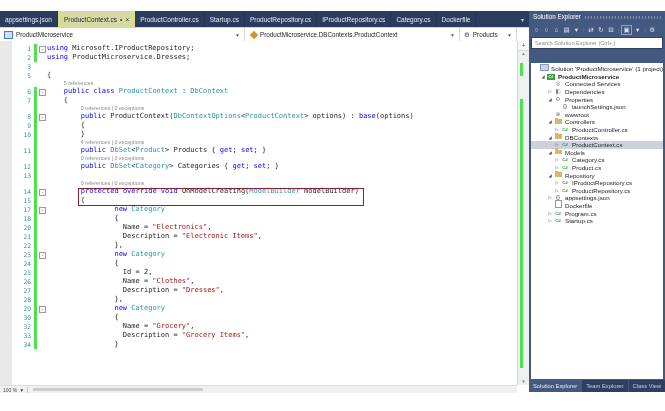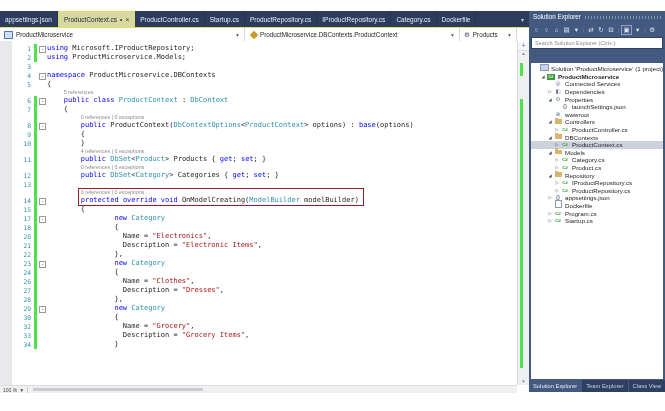--- a/index.html
+++ b/index.html
@@ -138,23 +138,22 @@
       <span class="nav-ico-member">⚙</span>
       <span>Products</span>
       <span class="caret">▼</span>
     </div>
   </div>
 
   <div class="editor">
     <div class="bpmargin"></div>
     <div class="rows" id="rows">
         <div class="crow"><span class="cell-bp"></span><span class="cell-num">1</span><span class="cell-bar chg"></span><span class="cell-out"><span class="foldbox">-</span></span><span class="code"><span class="tok-k">using</span><span class="tok-p"> Microsoft.IProductRepository;</span></span></div>
-        <div class="crow"><span class="cell-bp"></span><span class="cell-num">2</span><span class="cell-bar chg"></span><span class="cell-out"></span><span class="code"><span class="tok-k">using</span><span class="tok-p"> ProductMicroservice.Models;</span></span></div>
+        <div class="crow"><span class="cell-bp"></span><span class="cell-num">2</span><span class="cell-bar chg"></span><span class="cell-out"></span><span class="code"><span class="tok-k">using</span><span class="tok-p"> ProductMicroservice.Dresses;</span></span></div>
         <div class="crow"><span class="cell-bp"></span><span class="cell-num">3</span><span class="cell-bar"></span><span class="cell-out"></span><span class="code"></span></div>
-        <div class="crow"><span class="cell-bp"></span><span class="cell-num">4</span><span class="cell-bar"></span><span class="cell-out"><span class="foldbox">-</span></span><span class="code"><span class="tok-k">namespace</span><span class="tok-p"> ProductMicroservice.DBContexts</span></span></div>
         <div class="crow"><span class="cell-bp"></span><span class="cell-num">5</span><span class="cell-bar"></span><span class="cell-out"></span><span class="code"><span class="tok-p">{</span></span></div>
         <div class="crow cl"><span class="cell-bp"></span><span class="cell-num"></span><span class="cell-bar"></span><span class="cell-out"></span><span class="clens" style="padding-left: 16.8594px;">5 references</span></div>
         <div class="crow"><span class="cell-bp"></span><span class="cell-num">6</span><span class="cell-bar chg"></span><span class="cell-out"><span class="foldbox">-</span></span><span class="code"><span class="tok-p">    </span><span class="tok-k">public</span><span class="tok-p"> </span><span class="tok-k">class</span><span class="tok-p"> </span><span class="tok-t">ProductContext</span><span class="tok-p"> : </span><span class="tok-t">DbContext</span></span></div>
         <div class="crow"><span class="cell-bp"></span><span class="cell-num">7</span><span class="cell-bar chg"></span><span class="cell-out"></span><span class="code"><span class="tok-p">    {</span></span></div>
         <div class="crow cl"><span class="cell-bp"></span><span class="cell-num"></span><span class="cell-bar chg"></span><span class="cell-out"></span><span class="clens" style="padding-left: 33.7188px;">0 references | 0 exceptions</span></div>
         <div class="crow"><span class="cell-bp"></span><span class="cell-num">8</span><span class="cell-bar chg"></span><span class="cell-out"><span class="foldbox">-</span></span><span class="code"><span class="tok-p">        </span><span class="tok-k">public</span><span class="tok-p"> ProductContext(</span><span class="tok-t">DbContextOptions</span><span class="tok-p">&lt;</span><span class="tok-t">ProductContext</span><span class="tok-p">&gt; options) : </span><span class="tok-k">base</span><span class="tok-p">(options)</span></span></div>
         <div class="crow"><span class="cell-bp"></span><span class="cell-num">9</span><span class="cell-bar chg"></span><span class="cell-out"></span><span class="code"><span class="tok-p">        {</span></span></div>
         <div class="crow"><span class="cell-bp"></span><span class="cell-num">10</span><span class="cell-bar chg"></span><span class="cell-out"></span><span class="code"><span class="tok-p">        }</span></span></div>
         <div class="crow cl"><span class="cell-bp"></span><span class="cell-num"></span><span class="cell-bar chg"></span><span class="cell-out"></span><span class="clens" style="padding-left: 33.7188px;">4 references | 0 exceptions</span></div>
         <div class="crow"><span class="cell-bp"></span><span class="cell-num">11</span><span class="cell-bar chg"></span><span class="cell-out"></span><span class="code"><span class="tok-p">        </span><span class="tok-k">public</span><span class="tok-p"> </span><span class="tok-t">DbSet</span><span class="tok-p">&lt;</span><span class="tok-t">Product</span><span class="tok-p">&gt; Products { </span><span class="tok-k">get</span><span class="tok-p">; </span><span class="tok-k">set</span><span class="tok-p">; }</span></span></div>
@@ -164,20 +163,21 @@
         <div class="crow cl"><span class="cell-bp"></span><span class="cell-num"></span><span class="cell-bar chg"></span><span class="cell-out"></span><span class="clens" style="padding-left: 33.7188px;">0 references | 0 exceptions</span></div>
         <div class="crow"><span class="cell-bp"></span><span class="cell-num">14</span><span class="cell-bar chg"></span><span class="cell-out"><span class="foldbox">-</span></span><span class="code"><span class="tok-p">        </span><span class="tok-k">protected</span><span class="tok-p"> </span><span class="tok-k">override</span><span class="tok-p"> </span><span class="tok-k">void</span><span class="tok-p"> OnModelCreating(</span><span class="tok-t">ModelBuilder</span><span class="tok-p"> modelBuilder)</span></span></div>
         <div class="crow"><span class="cell-bp"></span><span class="cell-num">15</span><span class="cell-bar chg"></span><span class="cell-out"></span><span class="code"><span class="tok-p">        {</span></span></div>
         <div class="crow"><span class="cell-bp"></span><span class="cell-num">17</span><span class="cell-bar chg"></span><span class="cell-out"><span class="foldbox">-</span></span><span class="code"><span class="tok-p">                </span><span class="tok-k">new</span><span class="tok-p"> </span><span class="tok-t">Category</span></span></div>
         <div class="crow"><span class="cell-bp"></span><span class="cell-num">18</span><span class="cell-bar chg"></span><span class="cell-out"></span><span class="code"><span class="tok-p">                {</span></span></div>
         <div class="crow"><span class="cell-bp"></span><span class="cell-num">20</span><span class="cell-bar chg"></span><span class="cell-out"></span><span class="code"><span class="tok-p">                  Name = </span><span class="tok-s">"Electronics"</span><span class="tok-p">,</span></span></div>
         <div class="crow"><span class="cell-bp"></span><span class="cell-num">21</span><span class="cell-bar chg"></span><span class="cell-out"></span><span class="code"><span class="tok-p">                  Description = </span><span class="tok-s">"Electronic Items"</span><span class="tok-p">,</span></span></div>
         <div class="crow"><span class="cell-bp"></span><span class="cell-num">22</span><span class="cell-bar chg"></span><span class="cell-out"></span><span class="code"><span class="tok-p">                },</span></span></div>
         <div class="crow"><span class="cell-bp"></span><span class="cell-num">23</span><span class="cell-bar chg"></span><span class="cell-out"><span class="foldbox">-</span></span><span class="code"><span class="tok-p">                </span><span class="tok-k">new</span><span class="tok-p"> </span><span class="tok-t">Category</span></span></div>
         <div class="crow"><span class="cell-bp"></span><span class="cell-num">24</span><span class="cell-bar chg"></span><span class="cell-out"></span><span class="code"><span class="tok-p">                {</span></span></div>
+        <div class="crow"><span class="cell-bp"></span><span class="cell-num">25</span><span class="cell-bar chg"></span><span class="cell-out"></span><span class="code"><span class="tok-p">                  Id = 2,</span></span></div>
         <div class="crow"><span class="cell-bp"></span><span class="cell-num">26</span><span class="cell-bar chg"></span><span class="cell-out"></span><span class="code"><span class="tok-p">                  Name = </span><span class="tok-s">"Clothes"</span><span class="tok-p">,</span></span></div>
         <div class="crow"><span class="cell-bp"></span><span class="cell-num">27</span><span class="cell-bar chg"></span><span class="cell-out"></span><span class="code"><span class="tok-p">                  Description = </span><span class="tok-s">"Dresses"</span><span class="tok-p">,</span></span></div>
         <div class="crow"><span class="cell-bp"></span><span class="cell-num">28</span><span class="cell-bar chg"></span><span class="cell-out"></span><span class="code"><span class="tok-p">                },</span></span></div>
         <div class="crow"><span class="cell-bp"></span><span class="cell-num">29</span><span class="cell-bar chg"></span><span class="cell-out"><span class="foldbox">-</span></span><span class="code"><span class="tok-p">                </span><span class="tok-k">new</span><span class="tok-p"> </span><span class="tok-t">Category</span></span></div>
         <div class="crow"><span class="cell-bp"></span><span class="cell-num">30</span><span class="cell-bar chg"></span><span class="cell-out"></span><span class="code"><span class="tok-p">                {</span></span></div>
         <div class="crow"><span class="cell-bp"></span><span class="cell-num">32</span><span class="cell-bar chg"></span><span class="cell-out"></span><span class="code"><span class="tok-p">                  Name = </span><span class="tok-s">"Grocery"</span><span class="tok-p">,</span></span></div>
         <div class="crow"><span class="cell-bp"></span><span class="cell-num">33</span><span class="cell-bar chg"></span><span class="cell-out"></span><span class="code"><span class="tok-p">                  Description = </span><span class="tok-s">"Grocery Items"</span><span class="tok-p">,</span></span></div>
         <div class="crow"><span class="cell-bp"></span><span class="cell-num">34</span><span class="cell-bar chg"></span><span class="cell-out"></span><span class="code"><span class="tok-p">                }</span></span></div>
         <div id="redbox" style="left: 77.7188px; width: 284.203px; top: 144px; height: 16px;"></div>
       </div>

